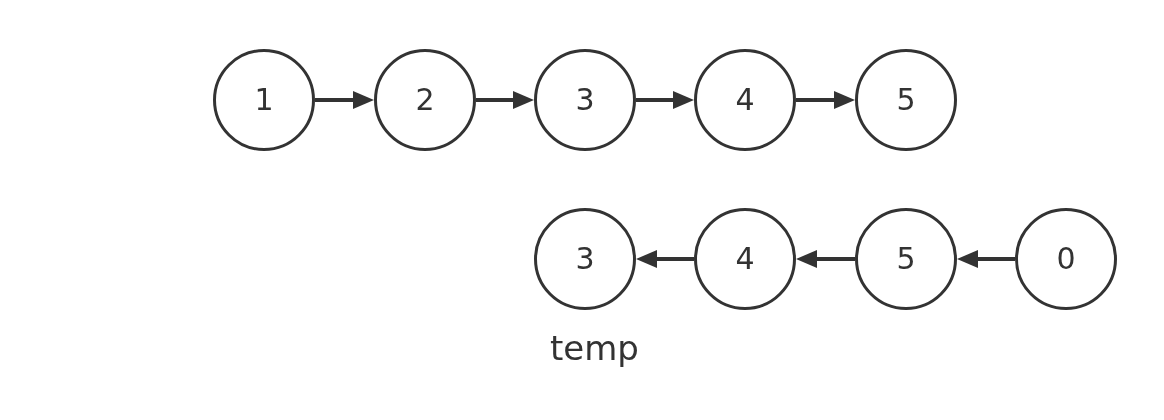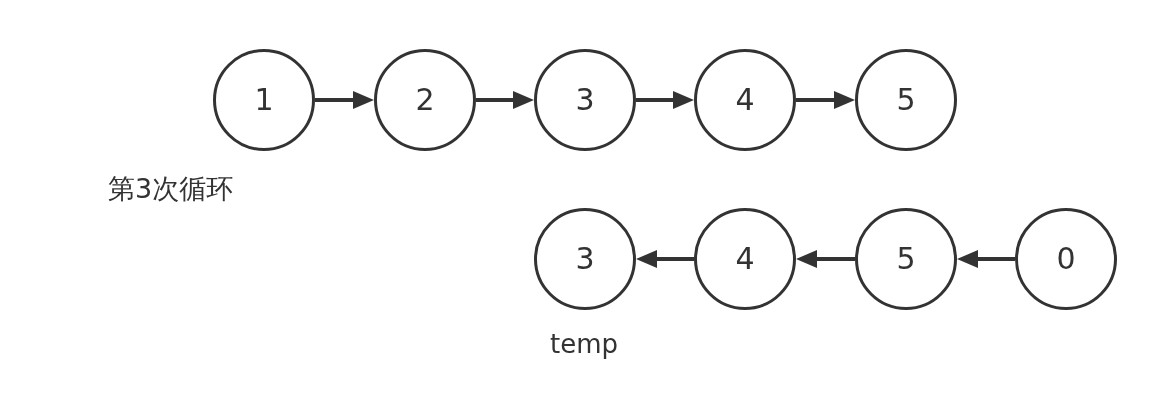--- a/index.html
+++ b/index.html
@@ -51,28 +51,27 @@
   }
   .arrow-head.right { border-left: 21px solid #333333; }
   .arrow-head.left  { border-right: 21px solid #333333; }
   .label {
     position: absolute;
     color: #333333;
     white-space: nowrap;
     line-height: 1;
   }
   .label.iteration { font-size: 27px; }
-  .label.temp { font-size: 26px; }
+  .label.temp { font-size: 34px; }
 </style>
 </head>
 <body>
 
 <div class="canvas">
 
-  <div class="label iteration" style="left:108px; top:175px;">第3次循环</div>
 
   <div>
     <div class="node" style="left:213px; top:49px;">
       <span class="node-value">1</span>
     </div>
     <div class="arrow" style="left:315px; top:90px; width:59px;">
       <div class="arrow-line"></div>
       <div class="arrow-head right"></div>
     </div>
     <div class="node" style="left:374px; top:49px;">

